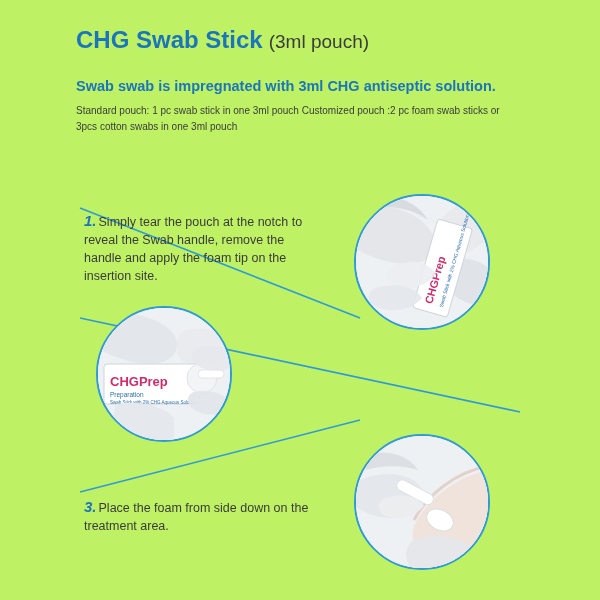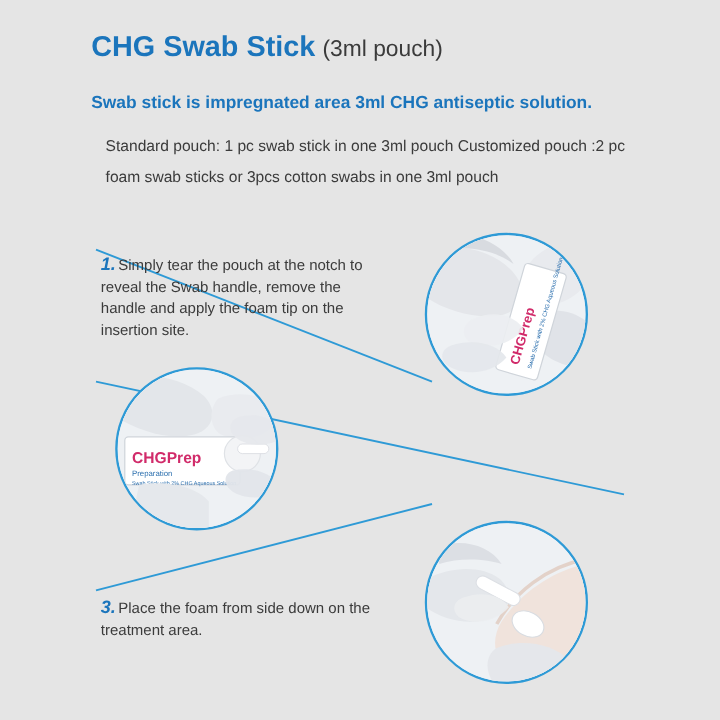--- a/index.html
+++ b/index.html
@@ -6,21 +6,21 @@
   html, body {
     margin: 0; padding: 0;
     width: 600px; height: 600px;
     background: #ffffff;
     font-family: "Liberation Sans", sans-serif;
     overflow: hidden;
   }
   #page {
     position: relative;
     width: 600px; height: 600px;
-    background: #e5e5e5;
+    background: #bef264;
   }
 
   
   .title-row {
     position: absolute;
     left: 76px; top: 26px;
     width: 500px;
     white-space: nowrap;
   }
   .title-main {
@@ -45,23 +45,23 @@
   .intro-blue {
     color: #1b75bc;
     font-size: 14.5px;
     font-weight: bold;
     line-height: 21px;
     margin: 0 0 6px 0;
     width: 420px;
   }
   .intro-dark {
     color: #3b3b3b;
-    font-size: 13px;
-    line-height: 26px;
-    margin: 12px;
+    font-size: 10px;
+    line-height: 16px;
+    margin: 0;
     width: 440px;
   }
 
   
   #lines {
     position: absolute;
     left: 0; top: 0;
     width: 600px; height: 600px;
   }
 
@@ -112,21 +112,21 @@
 </head>
 <body>
 
 <div id="page">
 
   <div class="title-row">
     <span class="title-main">CHG Swab Stick</span><span class="title-sub">(3ml pouch)</span>
   </div>
 
   <div class="intro">
-    <p class="intro-blue">Swab stick is impregnated area 3ml CHG antiseptic solution.</p>
+    <p class="intro-blue">Swab swab is impregnated with 3ml CHG antiseptic solution.</p>
     <p class="intro-dark">Standard pouch: 1 pc swab stick in one 3ml pouch
 Customized pouch :2 pc foam swab sticks or 3pcs cotton swabs in one 3ml pouch</p>
   </div>
 
   <svg id="lines" viewBox="0 0 600 600">
     <line x1="80" y1="208" x2="360" y2="318" stroke="#2e9ad6" stroke-width="1.6"></line>
     <line x1="80" y1="318" x2="520" y2="412" stroke="#2e9ad6" stroke-width="1.6"></line>
     <line x1="80" y1="492" x2="360" y2="420" stroke="#2e9ad6" stroke-width="1.6"></line>
   </svg>
 

